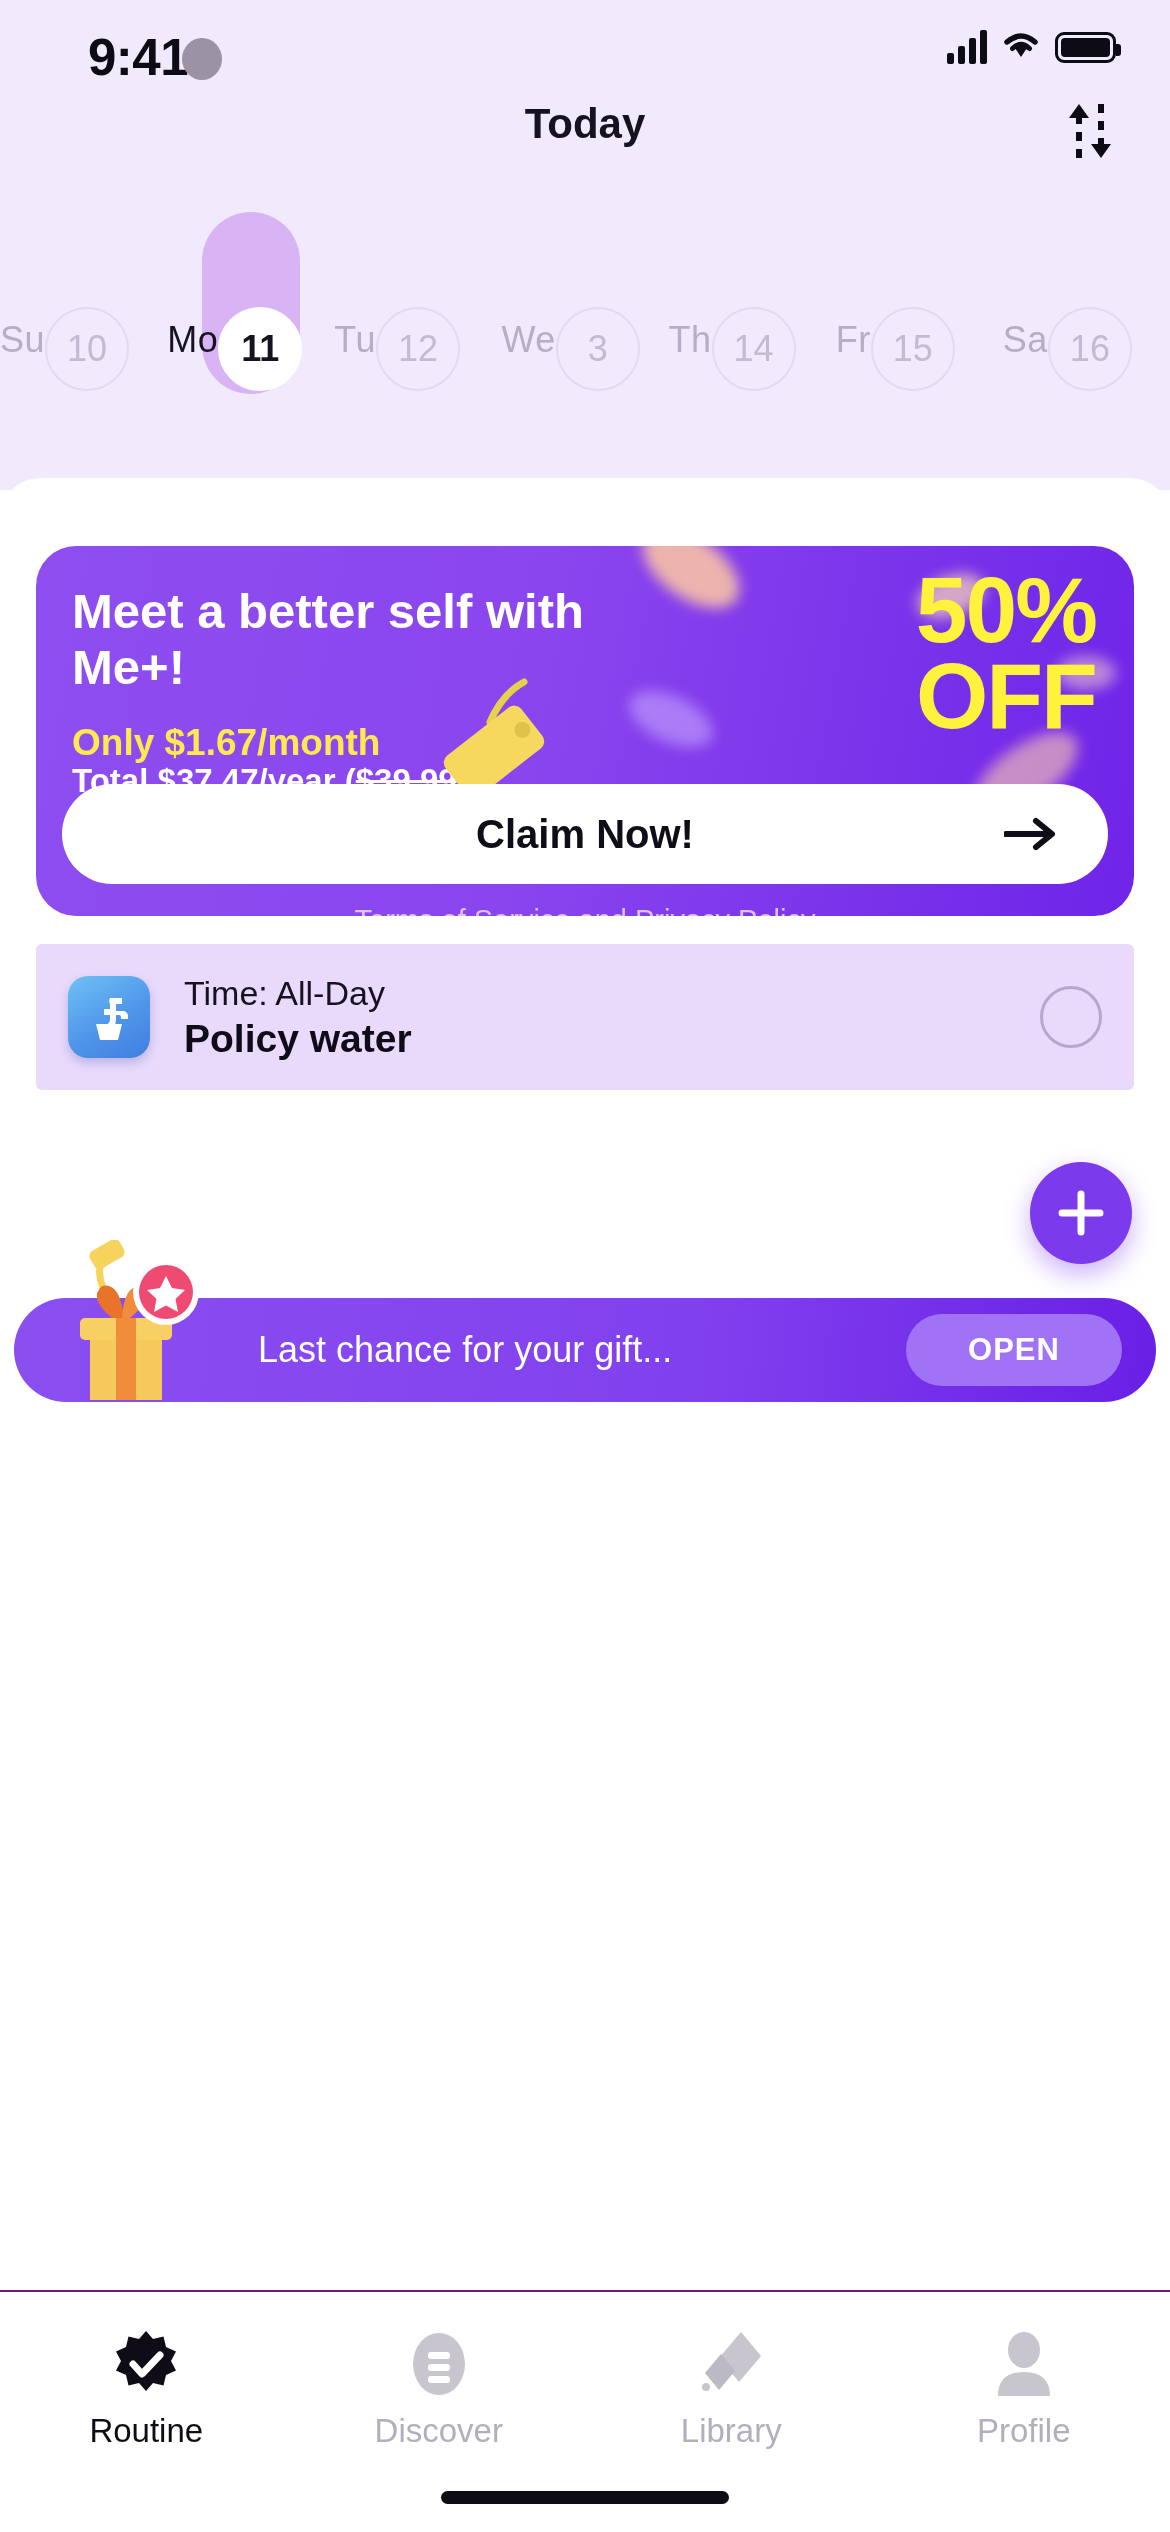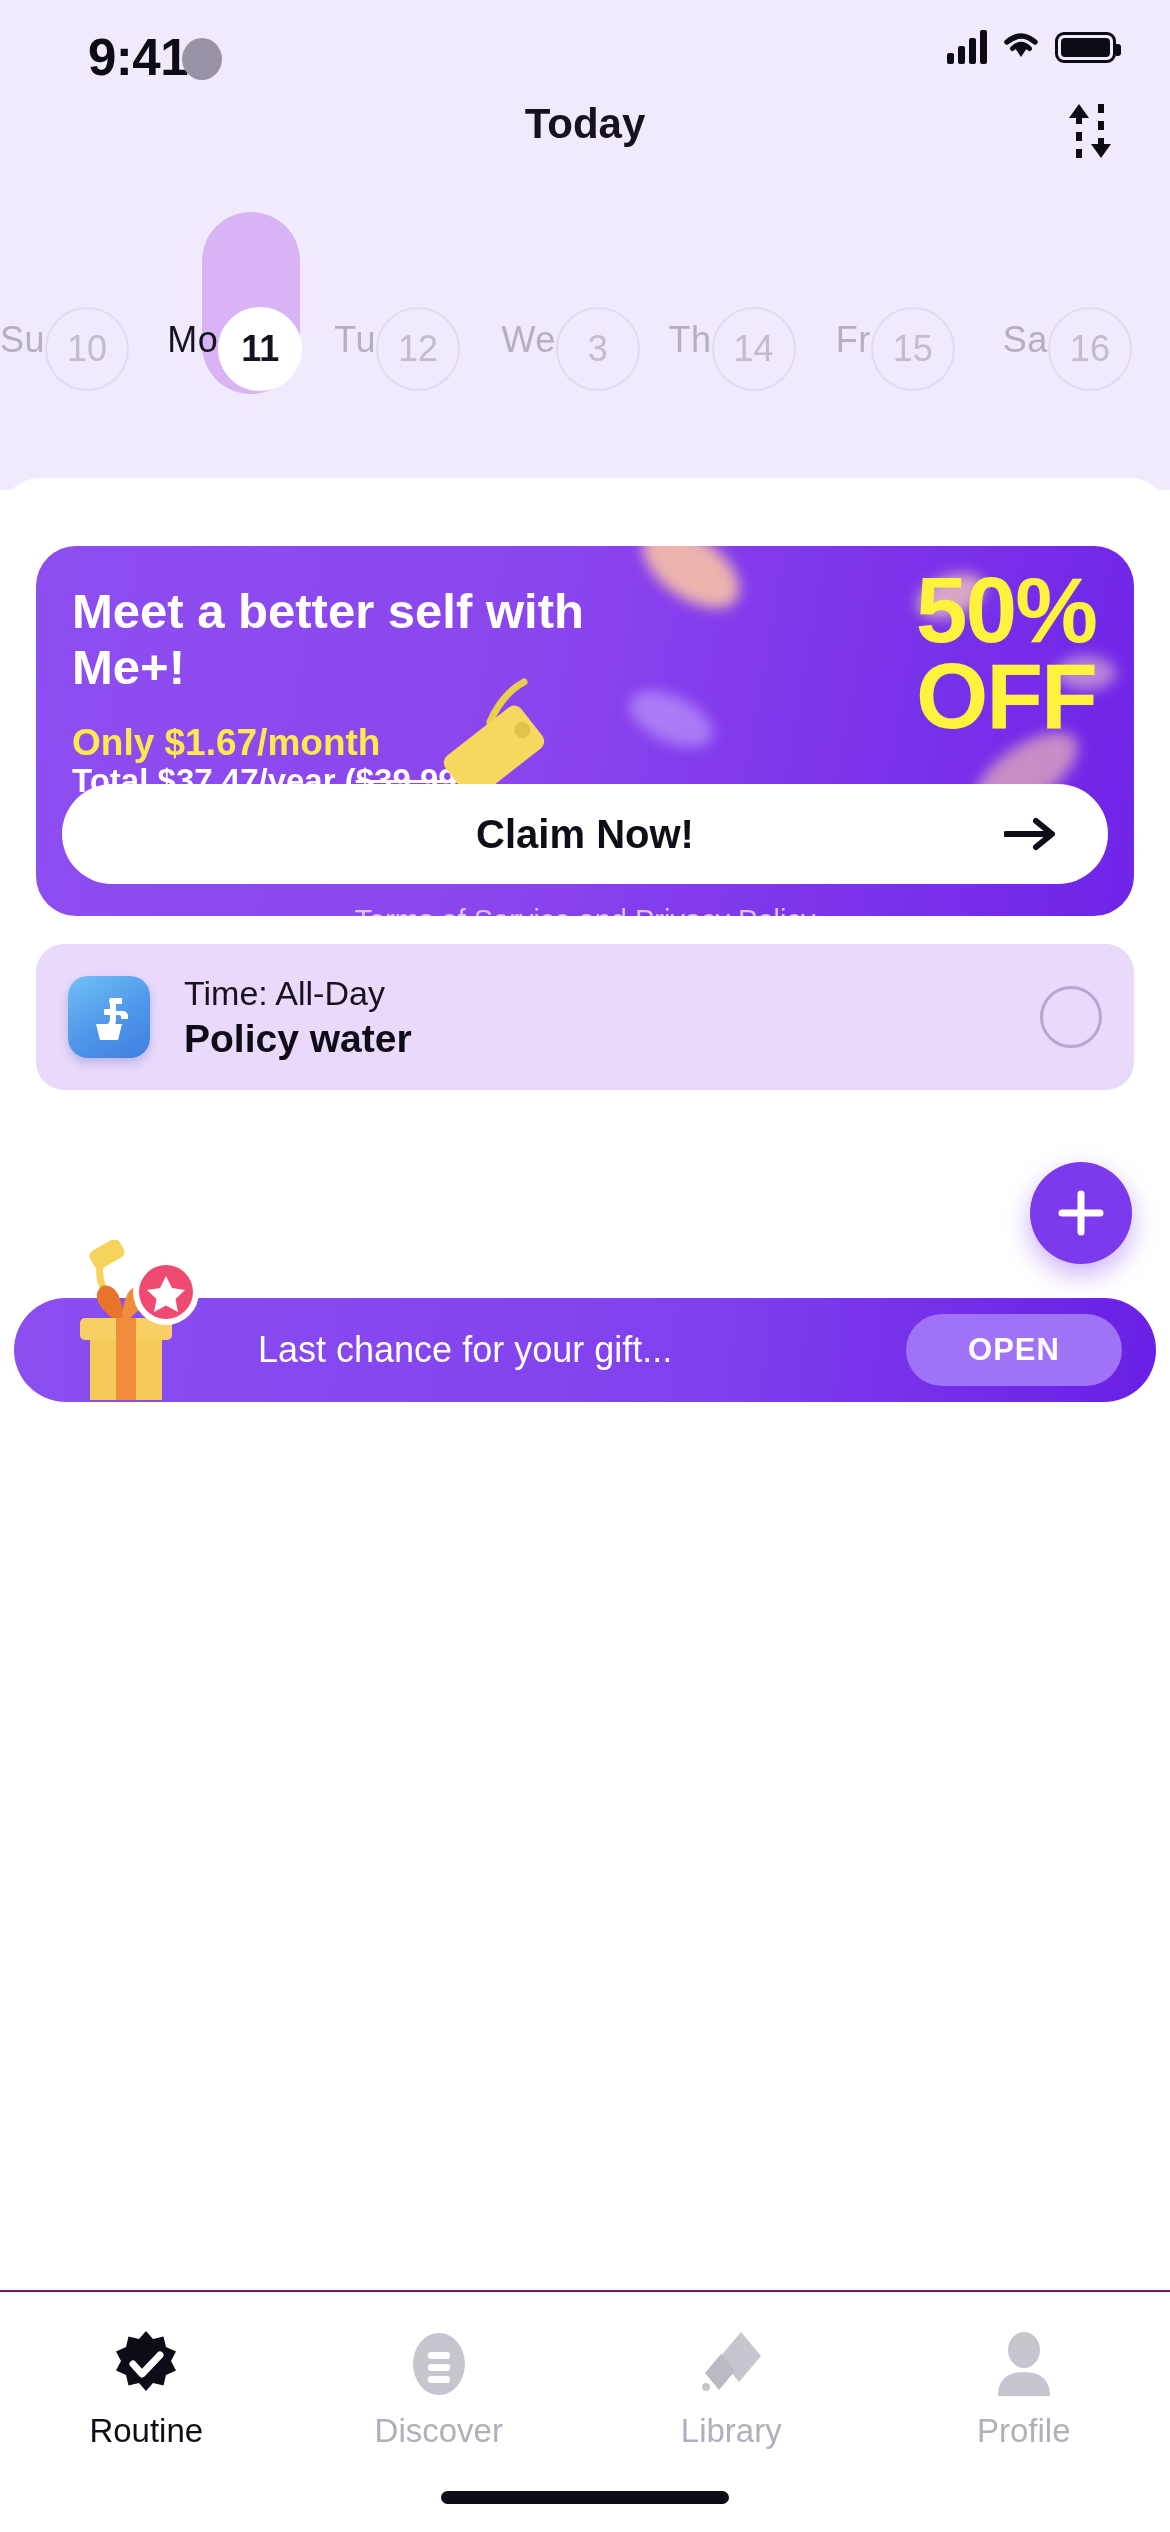--- a/index.html
+++ b/index.html
@@ -148,21 +148,21 @@
   #claim-arrow { position:absolute; right:50px; top:50%; transform:translateY(-50%); }
 
   #terms-link {
     position:absolute; left:0; top:358px; width:100%; text-align:center;
     font-size:29px; color:#d9c4fb; text-decoration:underline;
   }
 
   
   #task-card {
     position:absolute; left:36px; top:466px; width:1098px; height:146px;
-    background:#e9d9fb; border-radius:28px;
+    background:#e9d9fb; border-radius:6px;
     display:flex; align-items:center; padding:0 32px;
   }
   #task-icon {
     width:82px; height:82px; border-radius:20px; flex:none;
     background:linear-gradient(150deg,#6fc1f5 0%,#4f96ea 55%,#3f7fe0 100%);
     display:flex; align-items:center; justify-content:center;
     box-shadow:0 5px 10px rgba(60,90,180,.28);
   }
   #task-text { margin-left:34px; flex:1; }
   #task-time { font-size:34px; color:#16121f; }

